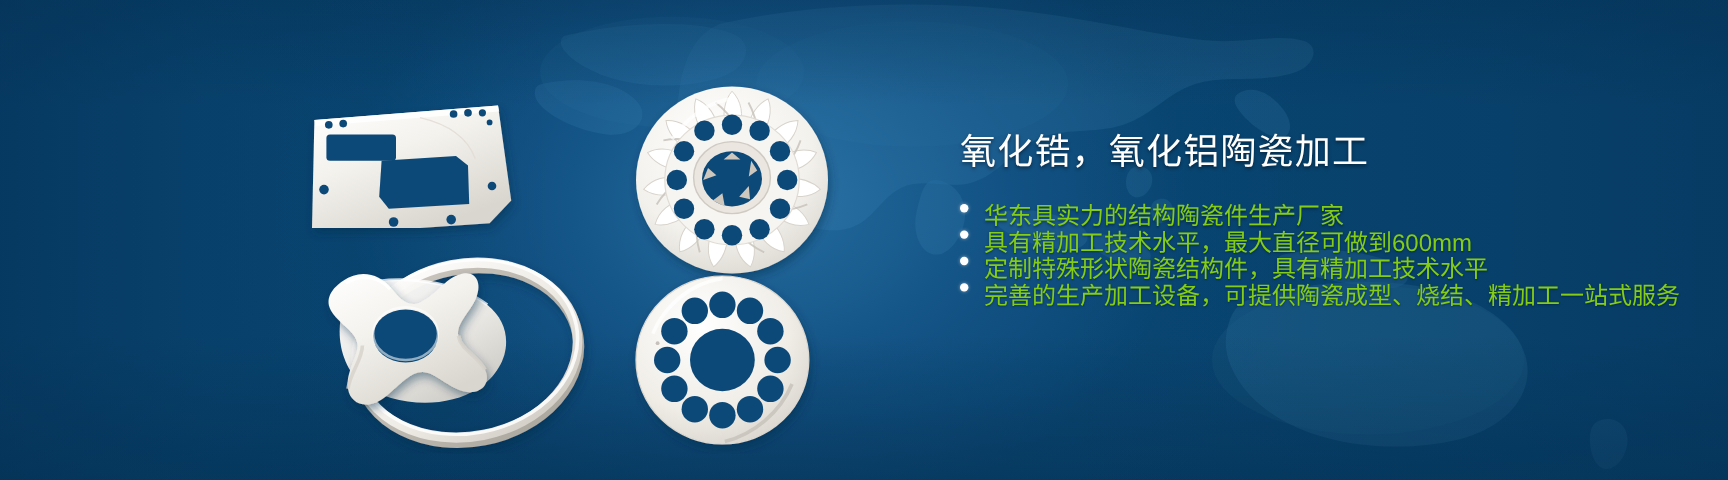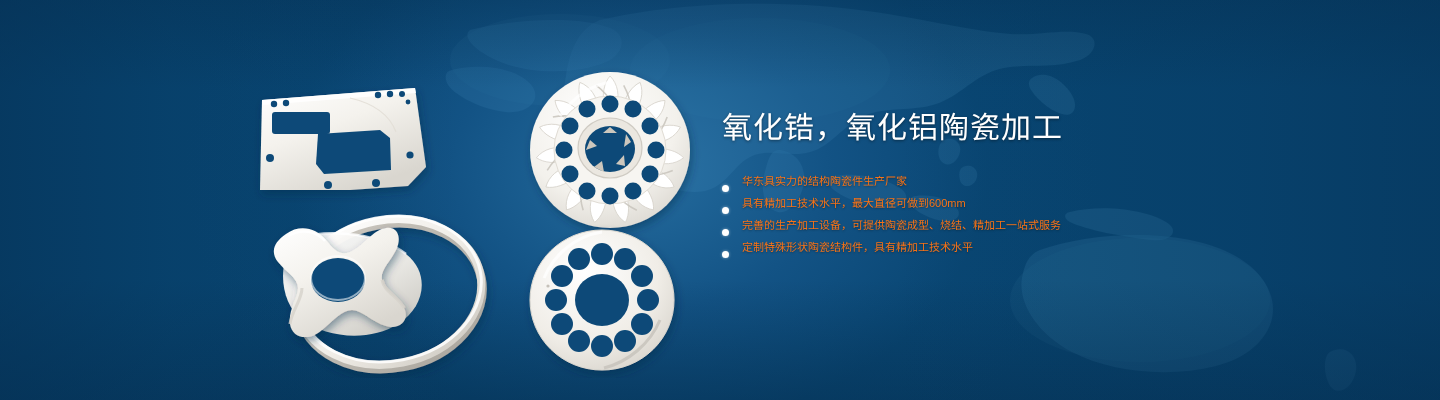--- a/index.html
+++ b/index.html
@@ -59,44 +59,44 @@
   .products {
     position: absolute;
     left: 230px;
     top: 38px;
     width: 490px;
     height: 340px;
   }
   
   .copy {
     position: absolute;
-    left: 722px;
+    left: 800px;
     top: 108px;
     width: 620px;
   }
   .headline {
     color: #ffffff;
     font-size: 30px;
     line-height: 40px;
     letter-spacing: 1px;
     font-weight: normal;
     margin: 0 0 22px 0;
     text-shadow: 0 1px 3px rgba(0,0,0,0.45);
     white-space: nowrap;
   }
   .bullets {
     list-style: none;
     margin: 0;
     padding: 0;
   }
   .bullets li {
     display: flex;
-    align-items: flex-end;
-    color: #f97316;
-    font-size: 11px;
+    align-items: flex-start;
+    color: #84cc16;
+    font-size: 20px;
     line-height: 22px;
     margin-bottom: 0px;
     text-shadow: 0 1px 2px rgba(0,0,0,0.35);
     white-space: nowrap;
   }
   .dot {
     flex: 0 0 auto;
     width: 7px;
     height: 7px;
     border-radius: 50%;
@@ -391,22 +391,22 @@
       <li>
         <span class="dot"></span>
         <span>华东具实力的结构陶瓷件生产厂家</span>
       </li>
       <li>
         <span class="dot"></span>
         <span>具有精加工技术水平，最大直径可做到600mm</span>
       </li>
       <li>
         <span class="dot"></span>
-        <span>完善的生产加工设备，可提供陶瓷成型、烧结、精加工一站式服务</span>
+        <span>定制特殊形状陶瓷结构件，具有精加工技术水平</span>
       </li>
       <li>
         <span class="dot"></span>
-        <span>定制特殊形状陶瓷结构件，具有精加工技术水平</span>
+        <span>完善的生产加工设备，可提供陶瓷成型、烧结、精加工一站式服务</span>
       </li>
     </ul>
   </div>
 
 </div>
 
 </body></html>

